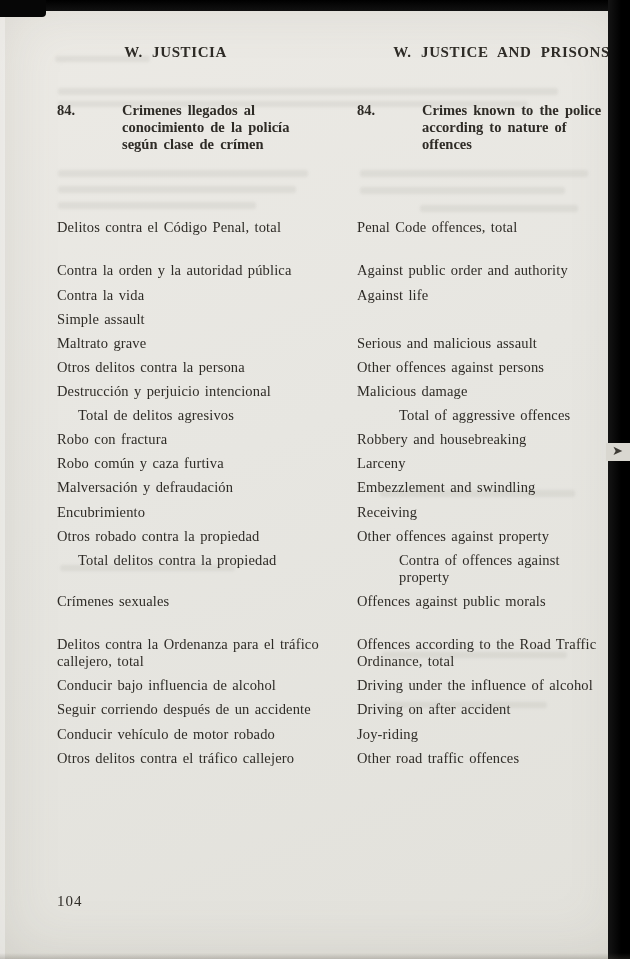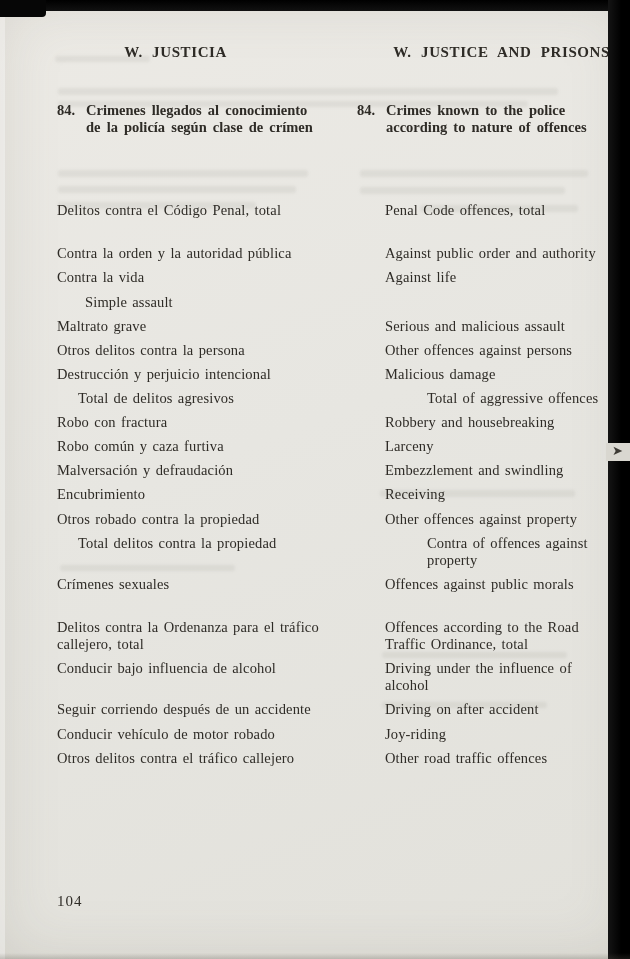--- a/index.html
+++ b/index.html
@@ -59,31 +59,31 @@
   .running-head {
     display: flex; font-weight: bold; font-size: 15px;
     letter-spacing: 0.6px; word-spacing: 5px; white-space: nowrap;
   }
   .rh-left  { width: 263px; margin-right: 37px; text-align: center; }
   .rh-right { flex: 1; padding-left: 62px; }
   .section-head {
     display: flex; margin-top: 41px; font-weight: bold; font-size: 14.5px;
     line-height: 1.18; word-spacing: 2.5px;
   }
-  .head-cell { display: flex; }
+  .head-cell { display: flex; gap: 36px; }
   .head-cell.l { width: 263px; margin-right: 37px; }
   .head-cell.r { flex: 1; }
   .head-num { width: 29px; flex-shrink: 0; }
   .head-text { flex: 1; }
   .rows { margin-top: 66px; font-size: 14.5px; line-height: 1.18; word-spacing: 1.5px; letter-spacing: 0.15px; }
   .row { display: flex; margin-top: 7px; }
   .row:first-child { margin-top: 0; }
   .row.gap { margin-top: 26px; }
   .cell-es { width: 263px; margin-right: 37px; }
-  .cell-en { flex: 1; margin-left: 28px; }
+  .cell-en { flex: 1; }
   .row.indent .cell-es, .row.indent .cell-en { padding-left: 21px; }
   .page-number {
     position: absolute; left: 57px; top: 893px;
     font-size: 15px; letter-spacing: 1px;
   }
 </style>
 </head>
 <body>
 
 <div class="scan">

